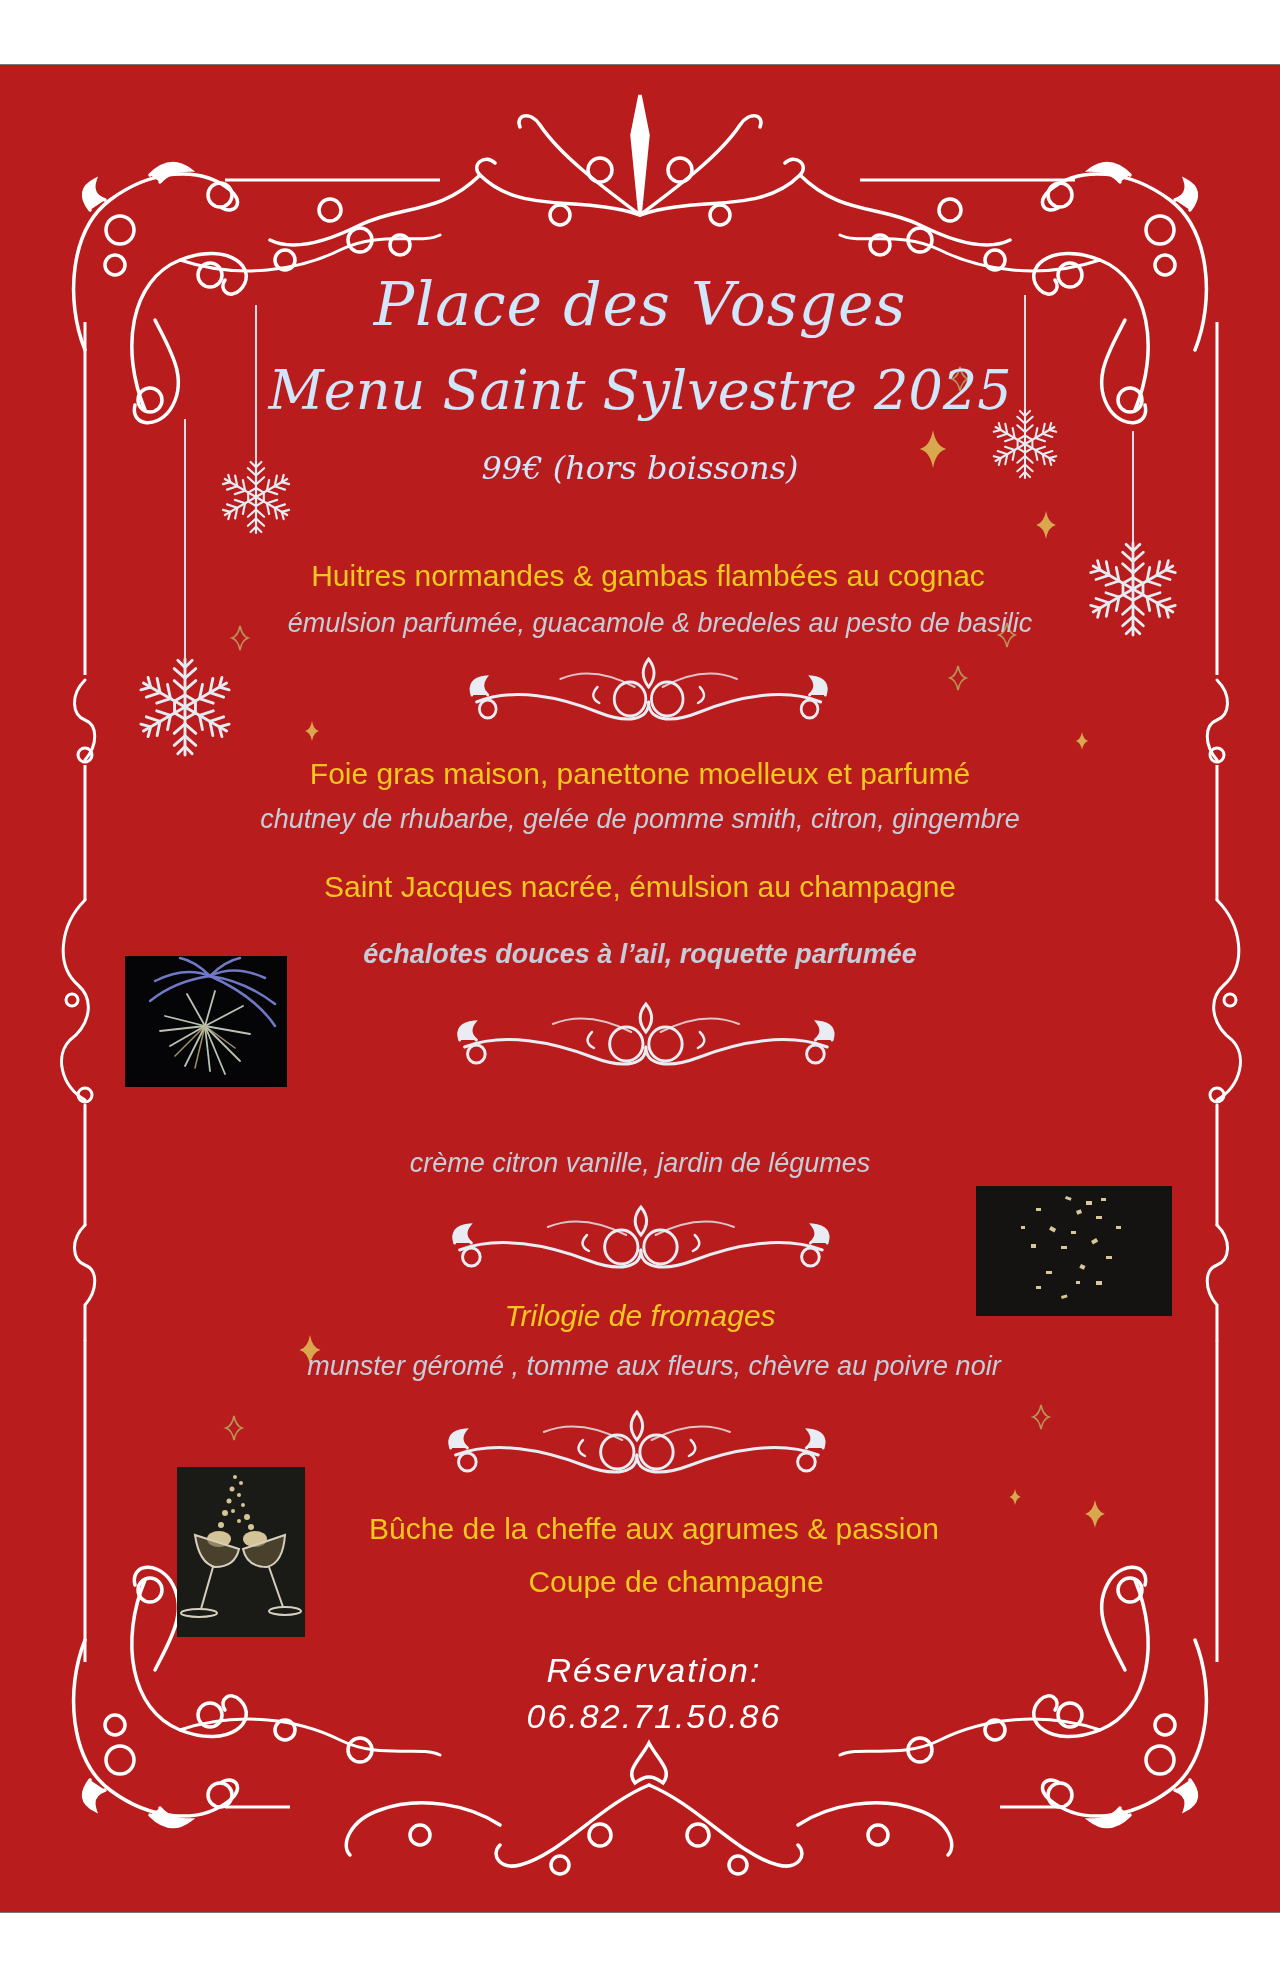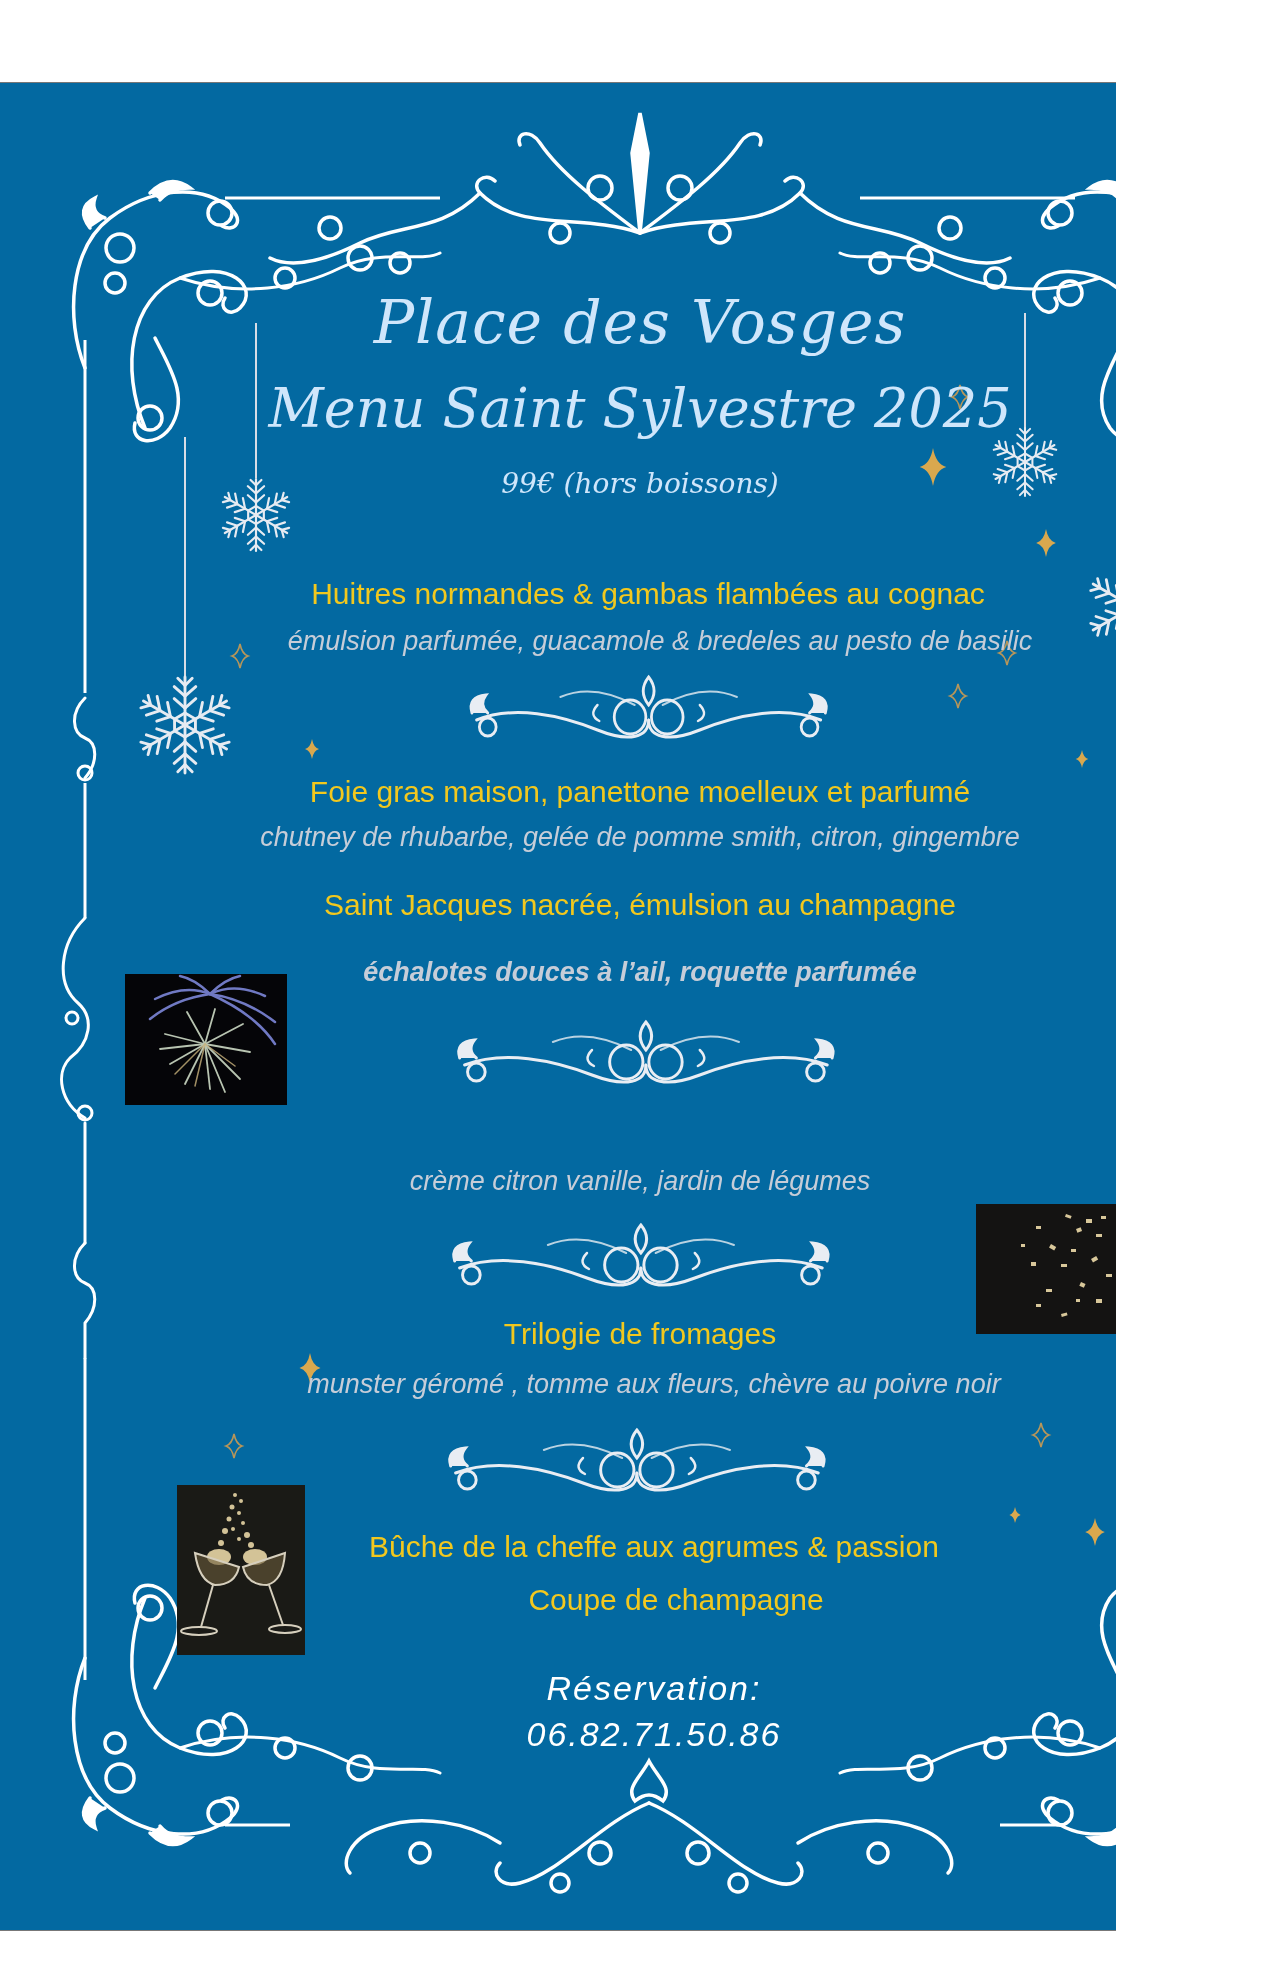--- a/index.html
+++ b/index.html
@@ -1,23 +1,23 @@
 <!DOCTYPE html>
 <html><head>
 <meta charset="utf-8">
 <style>
   html, body { margin: 0; padding: 0; }
   body { width: 1280px; height: 1978px; background: #ffffff; position: relative; overflow: hidden; }
-  .poster { position: absolute; left: 0; top: 82px; width: 1116px; height: 1847px; background: #0369a1; border-top: 1px solid #777; border-bottom: 1px solid #777; overflow: hidden; }
+  .poster { position: absolute; left: 0; top: 64px; width: 1280px; height: 1847px; background: #b91c1c; border-top: 1px solid #777; border-bottom: 1px solid #777; overflow: hidden; }
   .abs { position: absolute; }
   .center-text { position: absolute; left: 0; width: 1280px; text-align: center; white-space: nowrap; }
   .title-script { font-family: "DejaVu Serif", serif; font-style: italic; color: #cfe6fb; }
   .t1 { font-size: 60px; letter-spacing: 1px; }
   .t2 { font-size: 54px; }
-  .t3 { font-size: 28px; font-style: italic; }
+  .t3 { font-size: 32px; font-style: italic; }
   .dish { font-family: "Liberation Sans", sans-serif; color: #f2c81e; font-size: 30px; }
   .desc { font-family: "Liberation Sans", sans-serif; font-style: italic; color: #c6cdd8; font-size: 27px; }
   .resv { font-family: "Liberation Sans", sans-serif; font-style: italic; color: #ffffff; font-size: 34px; letter-spacing: 2px; }
   .photo { position: absolute; overflow: hidden; }
   svg { display: block; }
 </style>
 </head>
 <body>
 
 <div class="poster">
@@ -177,21 +177,21 @@
   <div class="center-text desc" style="top:543px; left:20px;">émulsion parfumée, guacamole &amp; bredeles au pesto de basilic</div>
 
   <div class="center-text desc" style="top:739px;">chutney de rhubarbe, gelée de pomme smith, citron, gingembre</div>
   <div class="center-text dish" style="top:692px;">Foie gras maison, panettone moelleux et parfumé</div>
 
   <div class="center-text dish" style="top:805px;">Saint Jacques nacrée, émulsion au champagne</div>
   <div class="center-text desc" style="top:874px;font-weight:bold;">échalotes douces à l’ail, roquette parfumée</div>
 
   <div class="center-text desc" style="top:1083px;">crème citron vanille, jardin de légumes</div>
 
-  <div class="center-text dish" style="top:1234px;">Trilogie de fromages</div>
+  <div class="center-text dish" style="top:1234px;font-style:italic;">Trilogie de fromages</div>
   <div class="center-text desc" style="top:1286px; left:14px;">munster géromé , tomme aux fleurs, chèvre au poivre noir</div>
 
   <div class="center-text dish" style="top:1447px; left:14px;">Bûche de la cheffe aux agrumes &amp; passion</div>
   <div class="center-text dish" style="top:1500px;margin-left:36px;">Coupe de champagne</div>
 
   <div class="center-text resv" style="top:1586px; left:14px;">Réservation:</div>
   <div class="center-text resv" style="top:1632px; left:14px;">06.82.71.50.86</div>
 
   <div class="photo" style="left:125px; top:891px; width:162px; height:131px; background:#050508;">
     <svg width="162" height="131" viewBox="0 0 162 131">

